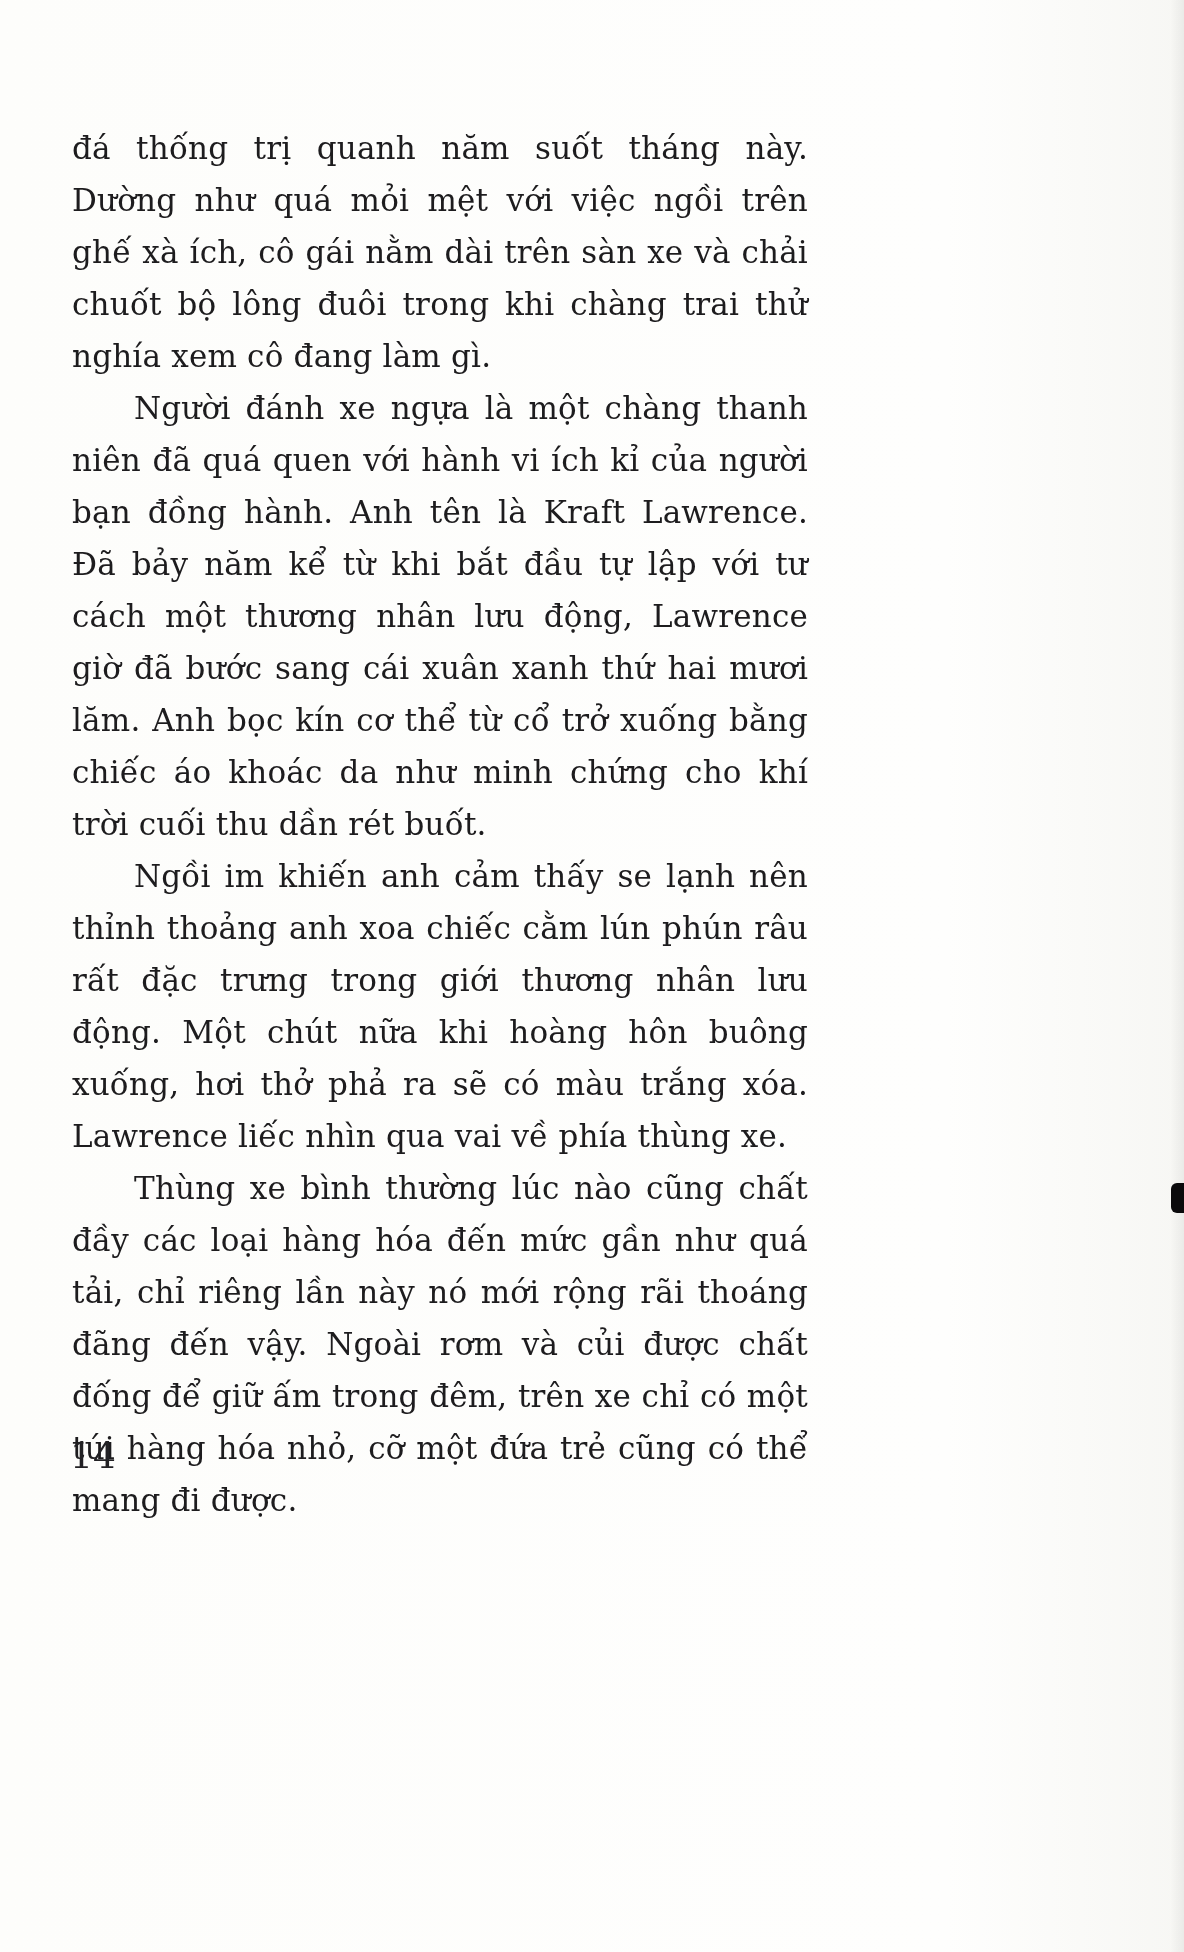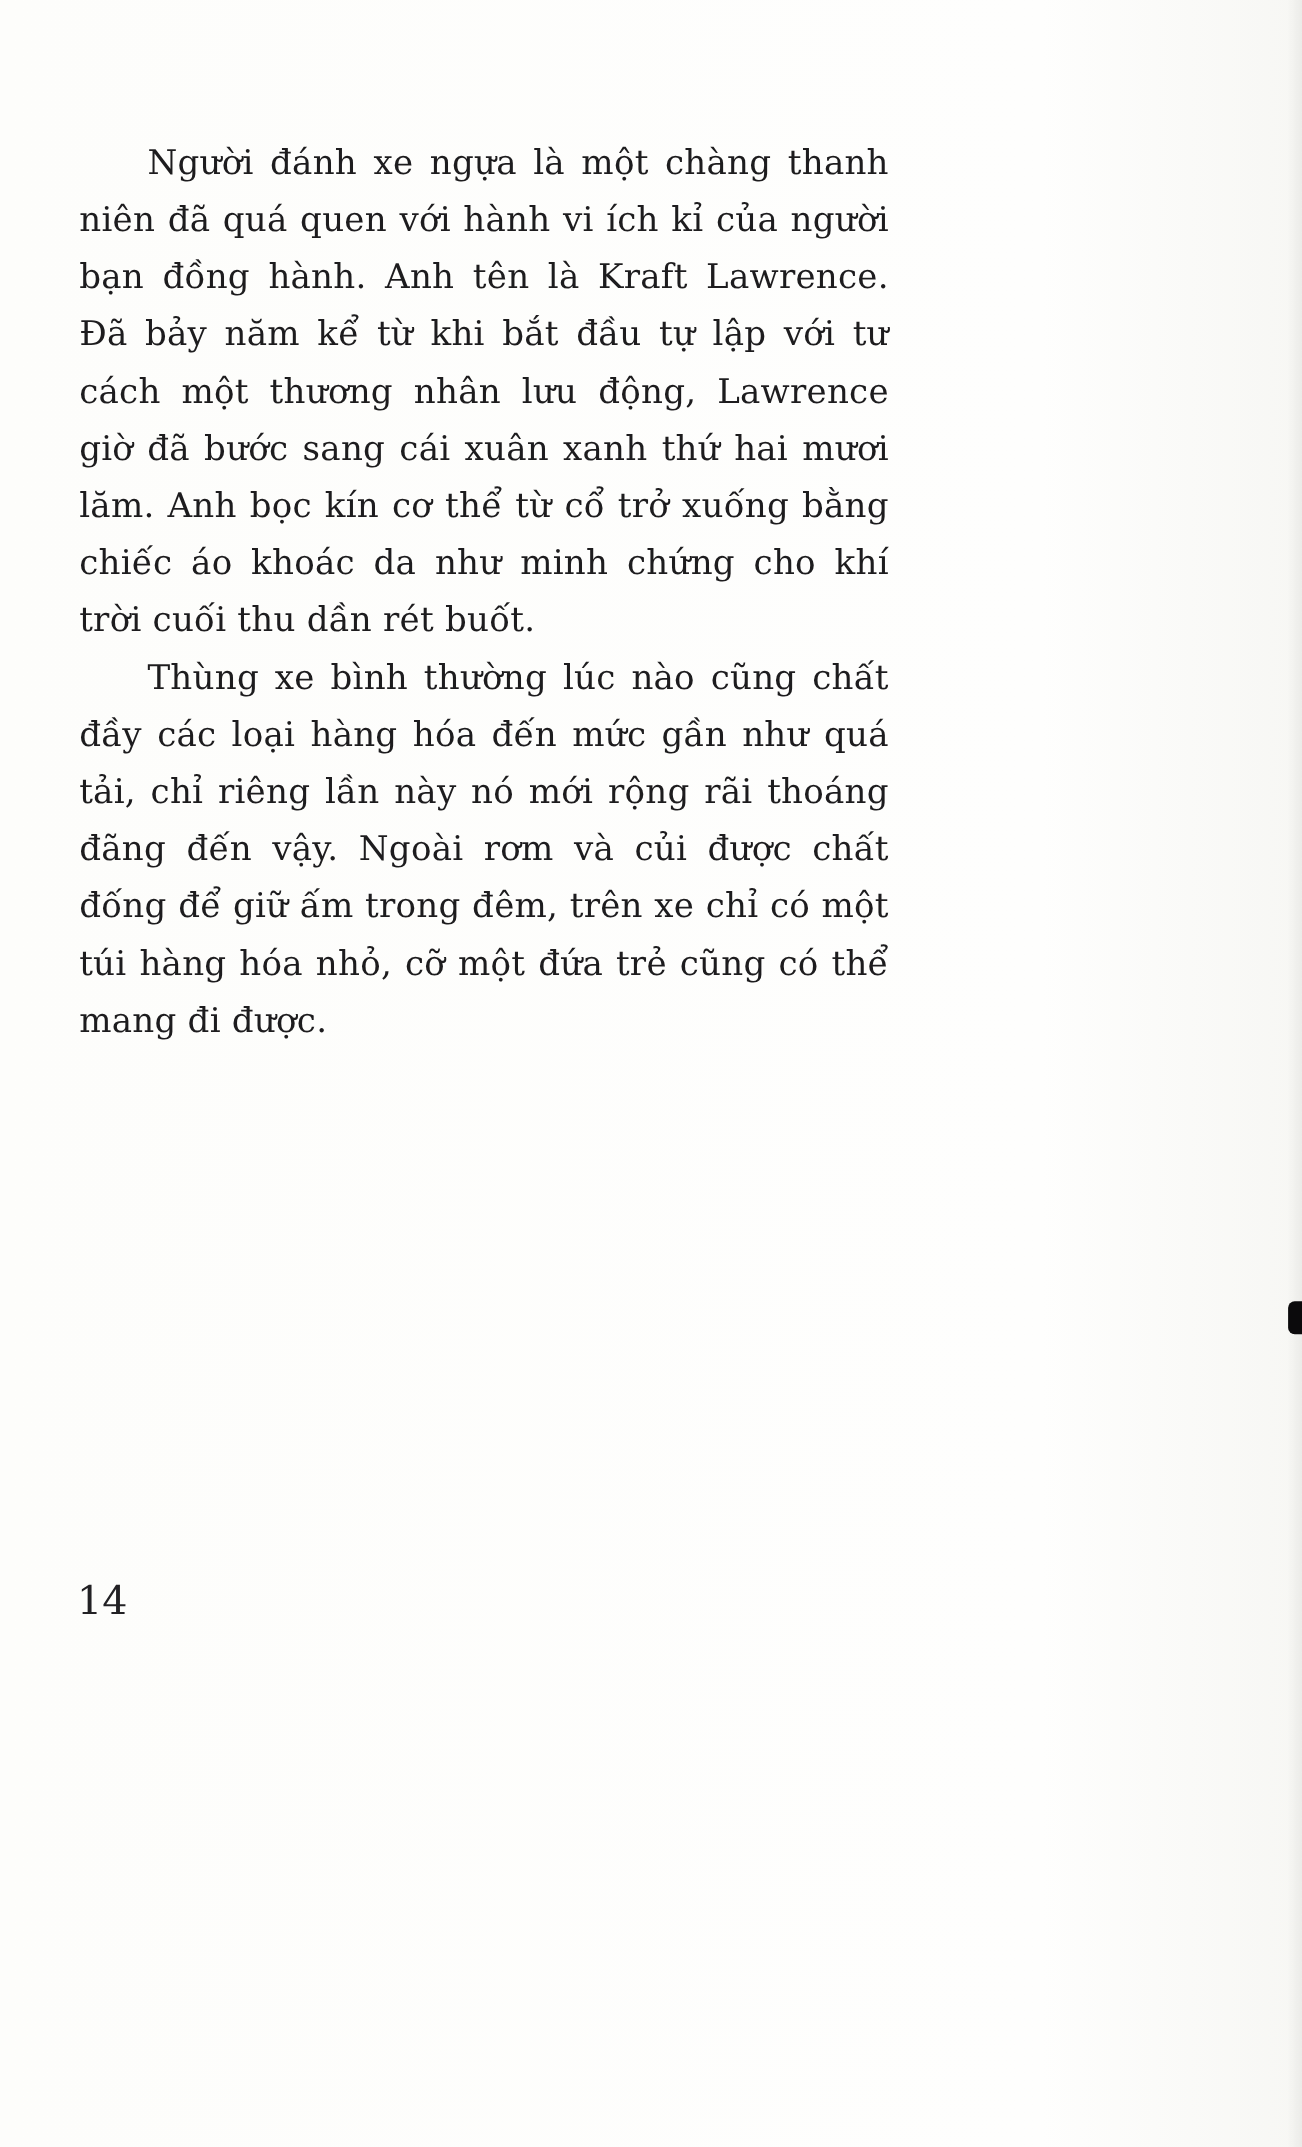--- a/index.html
+++ b/index.html
@@ -59,21 +59,23 @@
     background: linear-gradient(90deg, rgba(0,0,0,0) 0%, rgba(0,0,0,0.05) 100%);
     pointer-events: none;
   }
 </style>
 </head>
 <body>
 
 <div class="page">
 
   <div class="text-block">
+    <p>đá thống trị quanh năm suốt tháng này. Dường như quá mỏi mệt với việc ngồi trên ghế xà ích, cô gái nằm dài trên sàn xe và chải chuốt bộ lông đuôi trong khi chàng trai thử nghía xem cô đang làm gì.</p>
     <p class="indent">Người đánh xe ngựa là một chàng thanh niên đã quá quen với hành vi ích kỉ của người bạn đồng hành. Anh tên là Kraft Lawrence. Đã bảy năm kể từ khi bắt đầu tự lập với tư cách một thương nhân lưu động, Lawrence giờ đã bước sang cái xuân xanh thứ hai mươi lăm. Anh bọc kín cơ thể từ cổ trở xuống bằng chiếc áo khoác da như minh chứng cho khí trời cuối thu dần rét buốt.</p>
+    <p class="indent">Ngồi im khiến anh cảm thấy se lạnh nên thỉnh thoảng anh xoa chiếc cằm lún phún râu rất đặc trưng trong giới thương nhân lưu động. Một chút nữa khi hoàng hôn buông xuống, hơi thở phả ra sẽ có màu trắng xóa. Lawrence liếc nhìn qua vai về phía thùng xe.</p>
     <p class="indent">Thùng xe bình thường lúc nào cũng chất đầy các loại hàng hóa đến mức gần như quá tải, chỉ riêng lần này nó mới rộng rãi thoáng đãng đến vậy. Ngoài rơm và củi được chất đống để giữ ấm trong đêm, trên xe chỉ có một túi hàng hóa nhỏ, cỡ một đứa trẻ cũng có thể mang đi được.</p>
   </div>
 
   <div class="page-number">14</div>
 
   <div class="ink-mark"></div>
 
   <div class="edge-shade"></div>
 
 </div>

